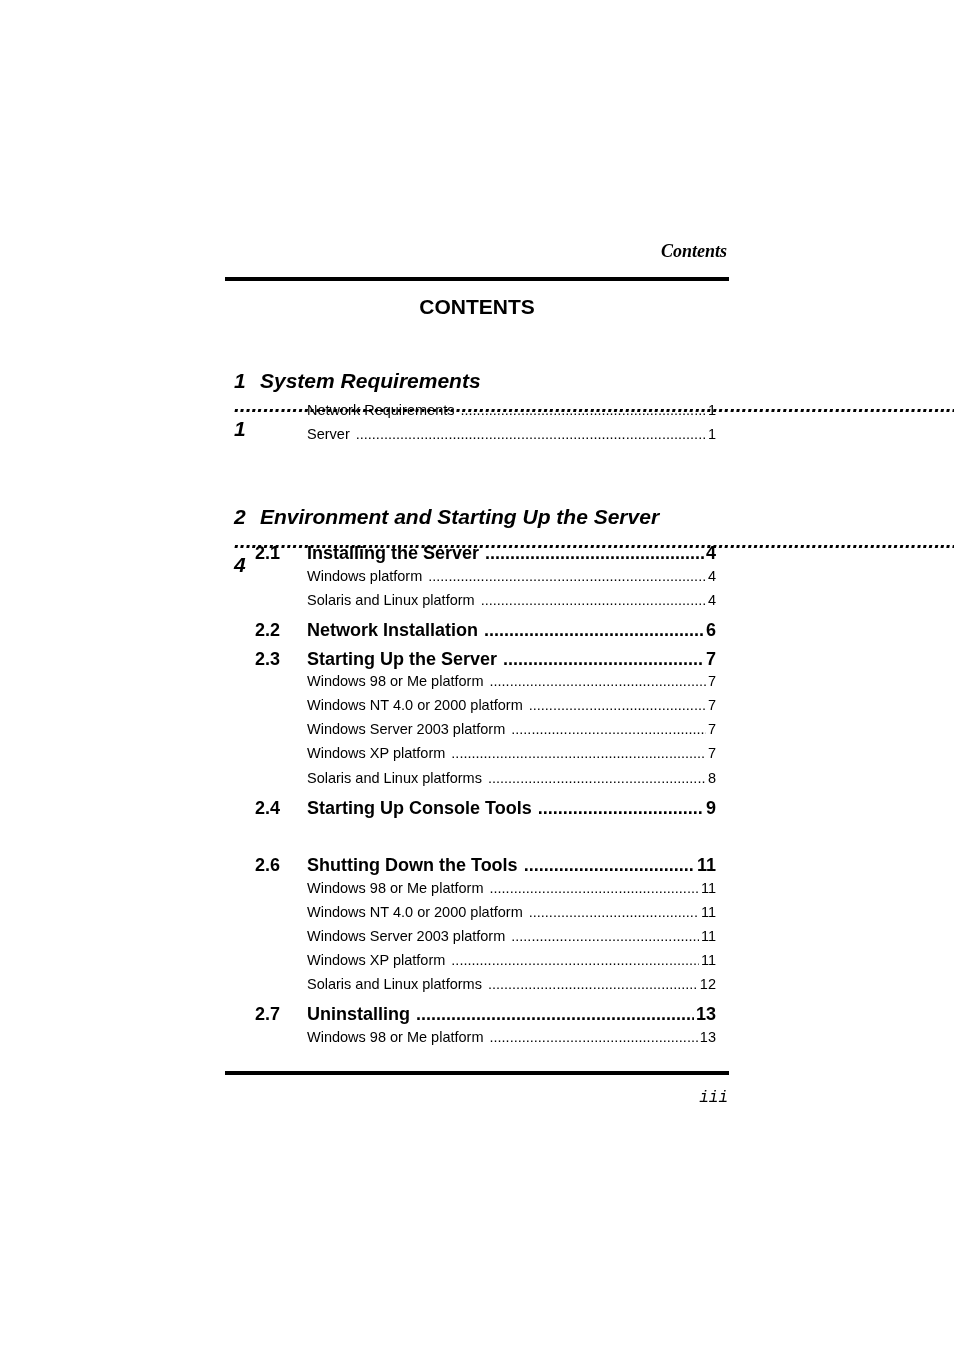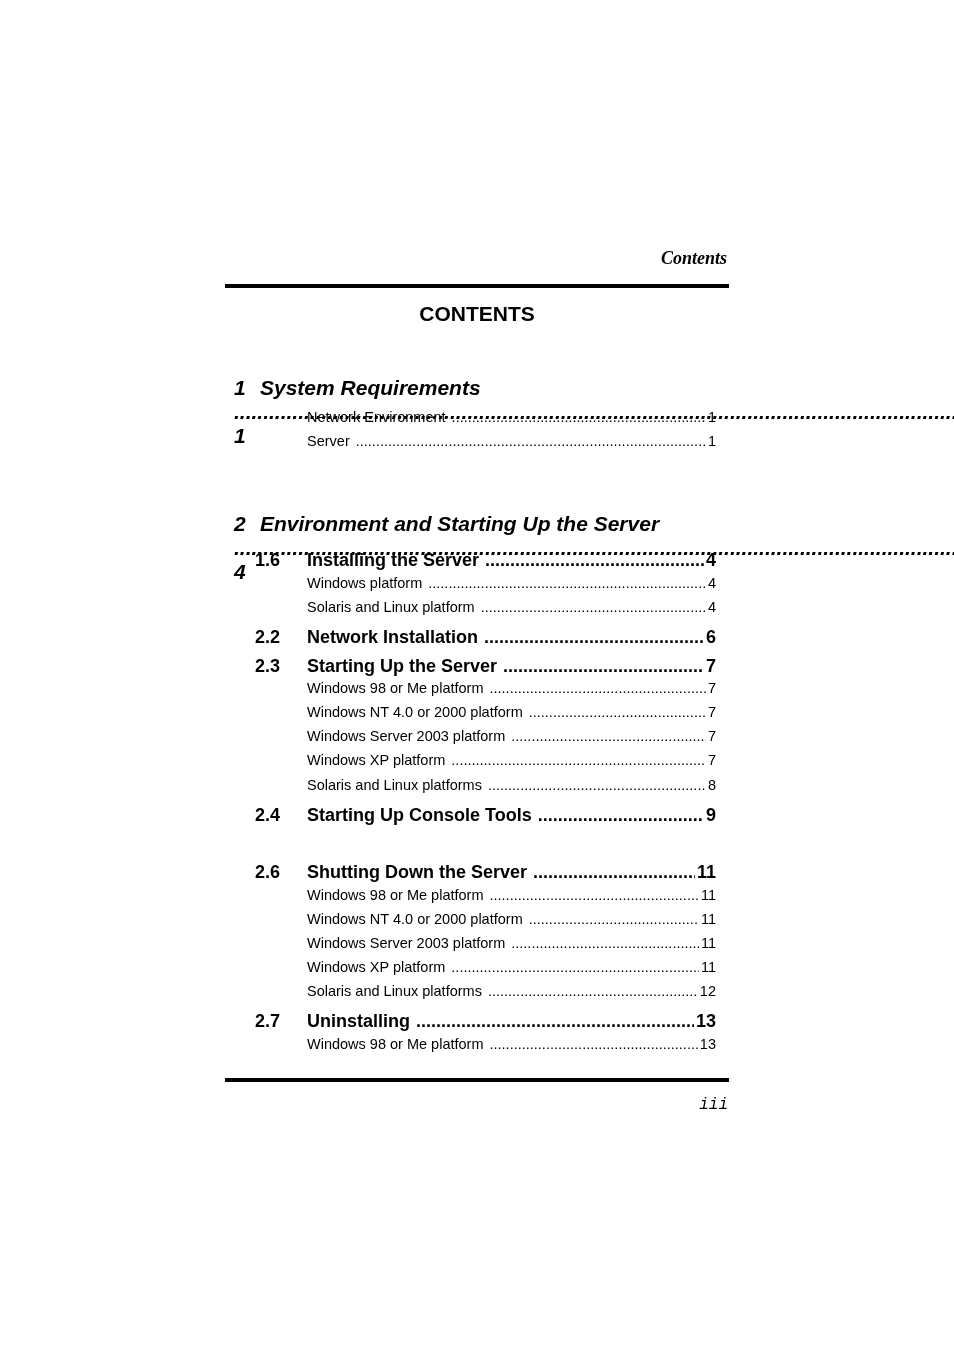--- a/index.html
+++ b/index.html
@@ -1,17 +1,17 @@
 <!DOCTYPE html>
 <html><head>
   <meta charset="utf-8">
   <style>
     html, body { margin: 0; padding: 0; background: #ffffff; }
     body { width: 954px; height: 1351px; position: relative; overflow: hidden; color: #000; }
-    .page { position: absolute; left: 0; top: 8px; width: 954px; height: 1299px; }
+    .page { position: absolute; left: 0; top: 1px; width: 954px; height: 1299px; }
     .running-header {
       position: absolute; right: 227px; top: 240px;
       font-family: "Liberation Serif", serif; font-style: italic; font-weight: bold;
       font-size: 18px;
     }
     .rule { position: absolute; left: 225px; width: 504px; height: 4px; background: #000; }
     .rule.top { top: 276px; }
     .rule.bottom { top: 1070px; }
     .title {
       position: absolute; left: 225px; width: 504px; top: 294px; text-align: center;
@@ -39,38 +39,38 @@
   <div class="running-header">Contents</div>
   <div class="rule top"></div>
   <div class="title">CONTENTS</div>
 
   <div class="row chapter" style="top:368px">
     <span class="label"><span class="num">1</span><span>System Requirements</span></span>
     <span class="leader"></span>
     <span class="page-num">1</span>
   </div>
   <div class="row entry" style="top:401px">
-    <span class="label">Network Environment</span>
+    <span class="label">Network Requirements</span>
     <span class="leader"></span>
     <span class="page-num">1</span>
   </div>
   <div class="row entry" style="top:425px">
     <span class="label">Server</span>
     <span class="leader"></span>
     <span class="page-num">1</span>
   </div>
 
   <div class="row chapter" style="top:504px">
     <span class="label"><span class="num">2</span><span>Environment and Starting Up the Server</span></span>
     <span class="leader"></span>
     <span class="page-num">4</span>
   </div>
 
   <div class="row section" style="top:542px">
-    <span class="label"><span class="num">1.6</span><span>Installing the Server</span></span>
+    <span class="label"><span class="num">2.1</span><span>Installing the Server</span></span>
     <span class="leader"></span>
     <span class="page-num">4</span>
   </div>
   <div class="row entry" style="top:567px">
     <span class="label">Windows platform</span>
     <span class="leader"></span>
     <span class="page-num">4</span>
   </div>
   <div class="row entry" style="top:591px">
     <span class="label">Solaris and Linux platform</span>
@@ -116,21 +116,21 @@
   </div>
 
   <div class="row section" style="top:797px">
     <span class="label"><span class="num">2.4</span><span>Starting Up Console Tools</span></span>
     <span class="leader"></span>
     <span class="page-num">9</span>
   </div>
 
 
   <div class="row section" style="top:854px">
-    <span class="label"><span class="num">2.6</span><span>Shutting Down the Server</span></span>
+    <span class="label"><span class="num">2.6</span><span>Shutting Down the Tools</span></span>
     <span class="leader"></span>
     <span class="page-num">11</span>
   </div>
   <div class="row entry" style="top:879px">
     <span class="label">Windows 98 or Me platform</span>
     <span class="leader"></span>
     <span class="page-num">11</span>
   </div>
   <div class="row entry" style="top:903px">
     <span class="label">Windows NT 4.0 or 2000 platform</span>

